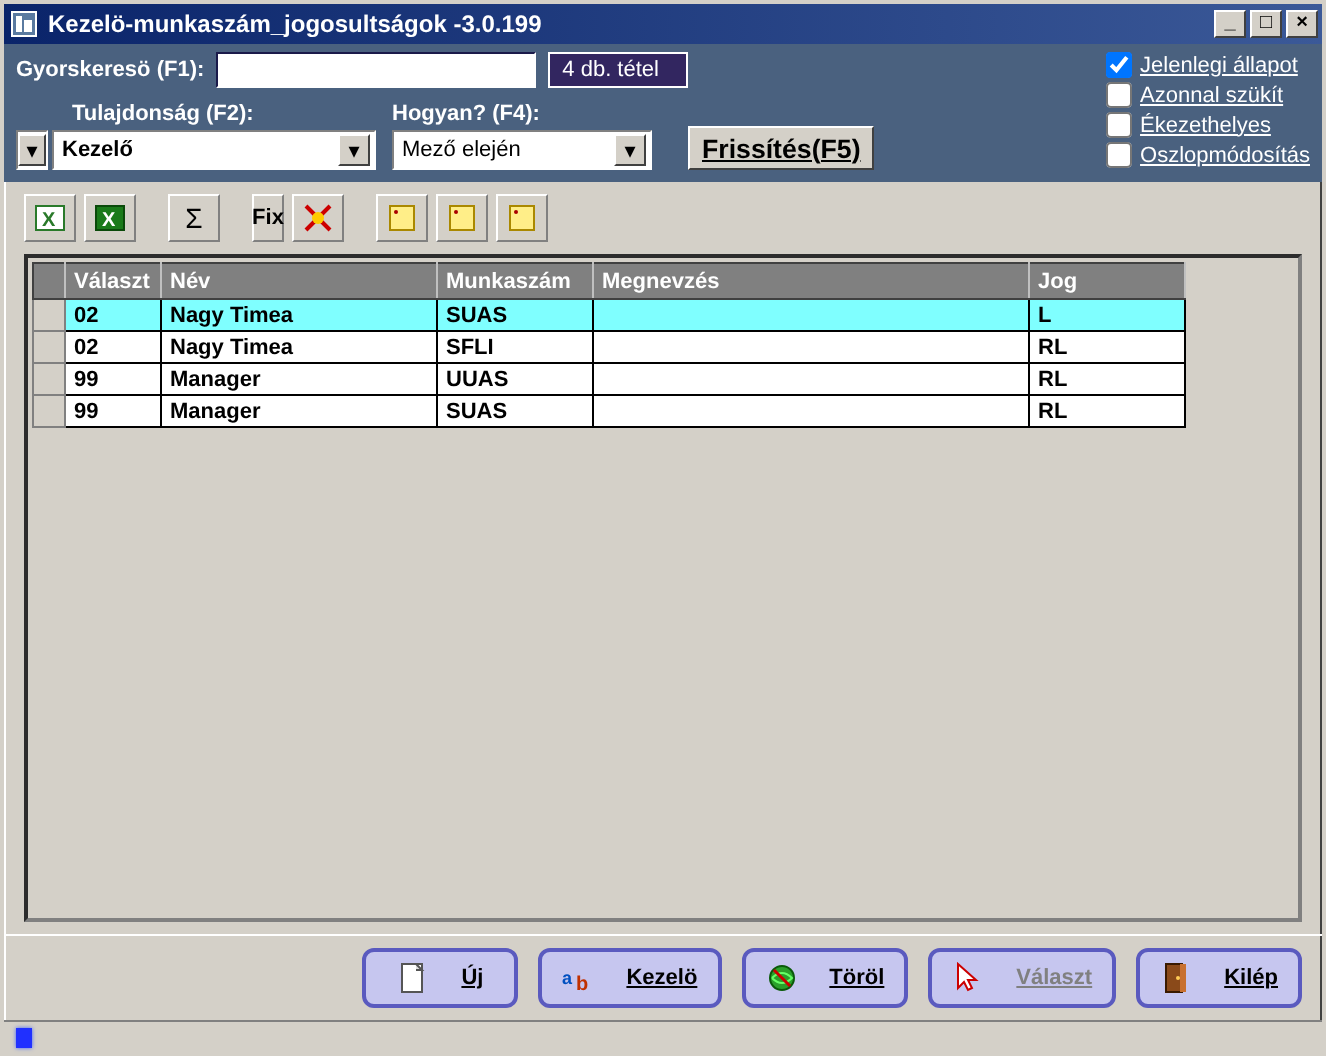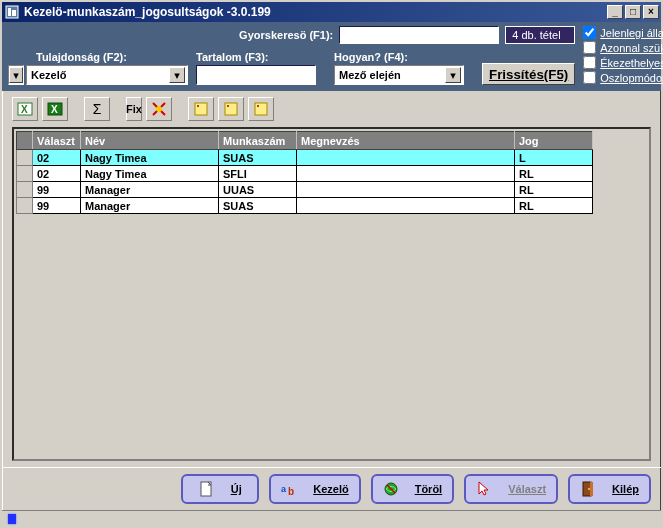--- a/index.html
+++ b/index.html
@@ -47,21 +47,21 @@
     text-align:center;
     color:#000;
     cursor:pointer;
   }
   .topbar {
     background:#4a617f;
     color:#fff;
     padding:4px 6px 6px 6px;
   }
   .topbar-row1 {
-    display:flex; align-items:center; gap:6px; margin-bottom:4px;justify-content:flex-end;
+    display:flex; align-items:center; gap:6px; margin-bottom:4px;
   }
   .label-white { color:#fff; font-weight:bold; }
   .text-input {
     height:18px; background:#fff; border:1px solid #1a1a4a;
     border-right-color:#fff; border-bottom-color:#fff;
     padding:0 3px; font:inherit; color:#000;
   }
   .qsearch-input { width:160px; }
   .count-box {
     height:18px; background:#322660; color:#fff;
@@ -194,28 +194,24 @@
             <div style="display:flex; gap:2px; align-items:center;">
               <div class="select-w" style="width:16px; min-width:16px; padding:0;">
                 <span class="arrow" style="margin:auto;">▾</span>
               </div>
               <div class="select-w" style="flex:1;">
                 <span style="font-weight:bold;">Kezelő</span>
                 <span class="arrow">▾</span>
               </div>
             </div>
           </div>
-          <div class="field-col" style="width:130px;">
-            <span class="label-white">Tartalom (F3):</span>
-            <input class="text-input" style="width: 120px; height: 20px;" value="">
-          </div>
           <div class="field-col" style="width:140px;">
             <span class="label-white">Hogyan? (F4):</span>
             <div class="select-w" style="width:130px;">
-              <span style="font-weight:bold;">Mező elején</span>
+              <span style="font-weight:normal;">Mező elején</span>
               <span class="arrow">▾</span>
             </div>
           </div>
           <div class="field-col" style="justify-content:flex-end;">
             <span style="height:13px;"></span>
             <button class="btn-refresh">
               <span class="u">Frissítés(F5)</span>
             </button>
           </div>
         </div>

